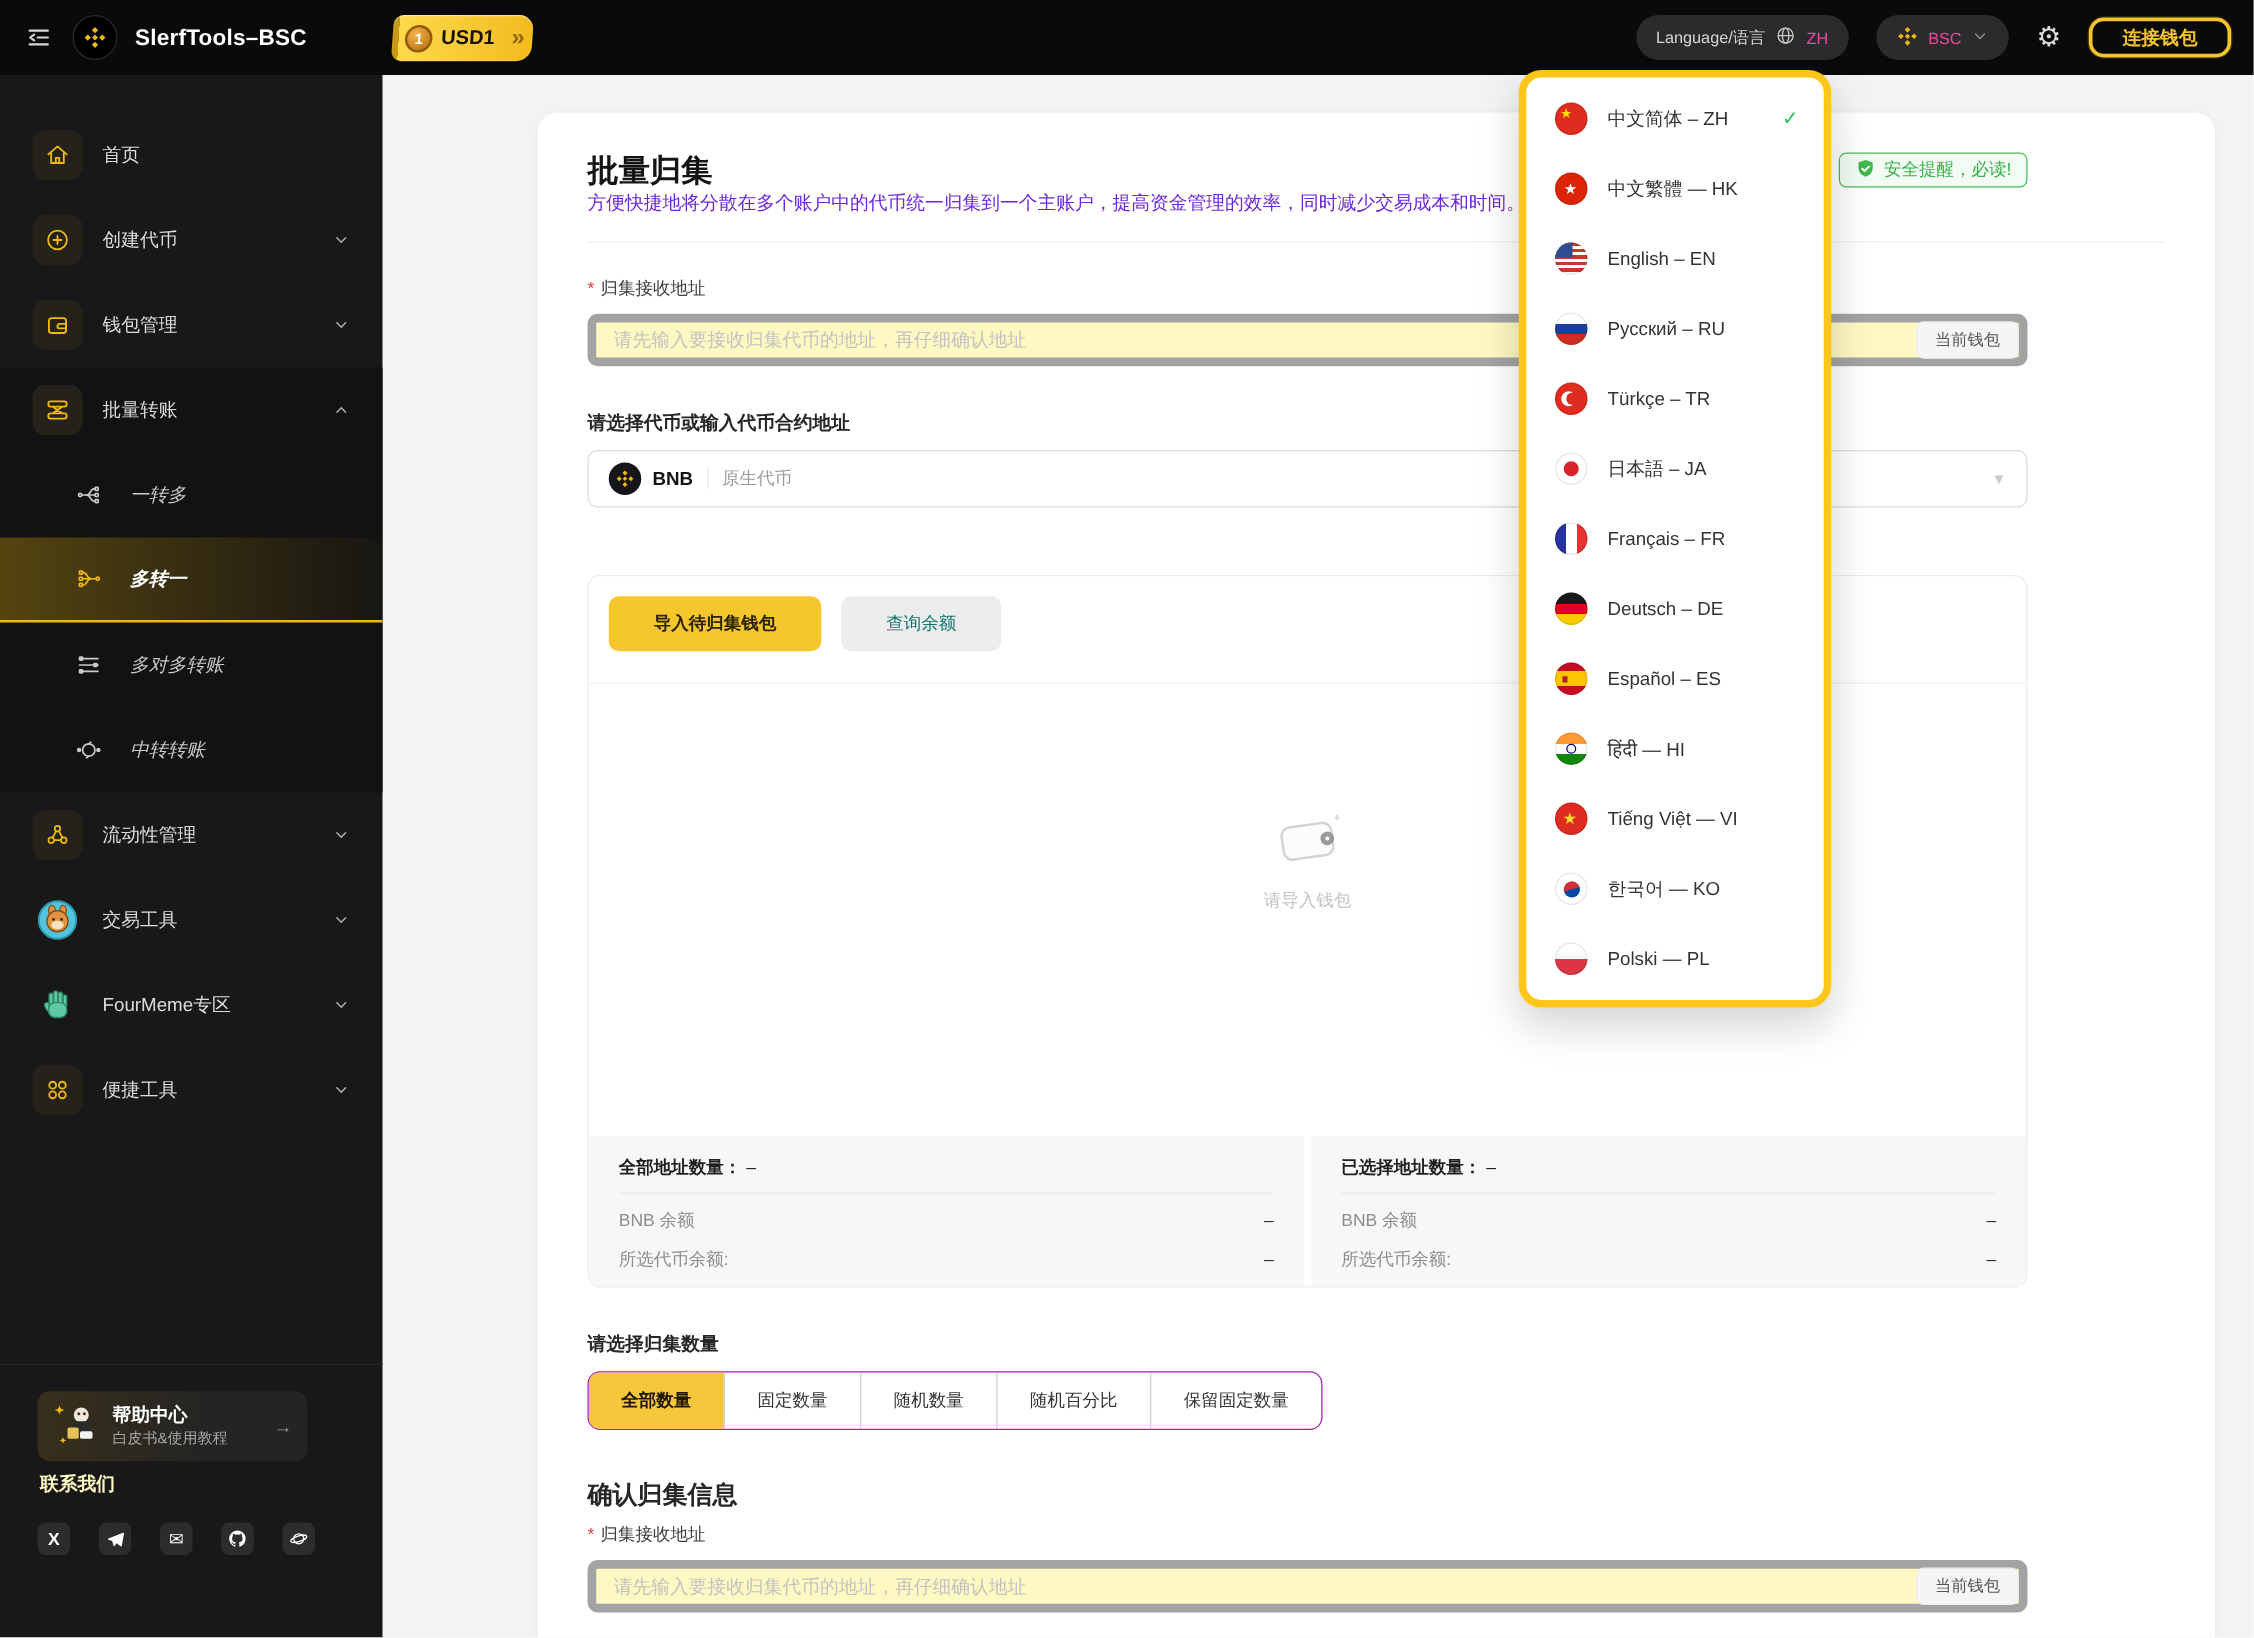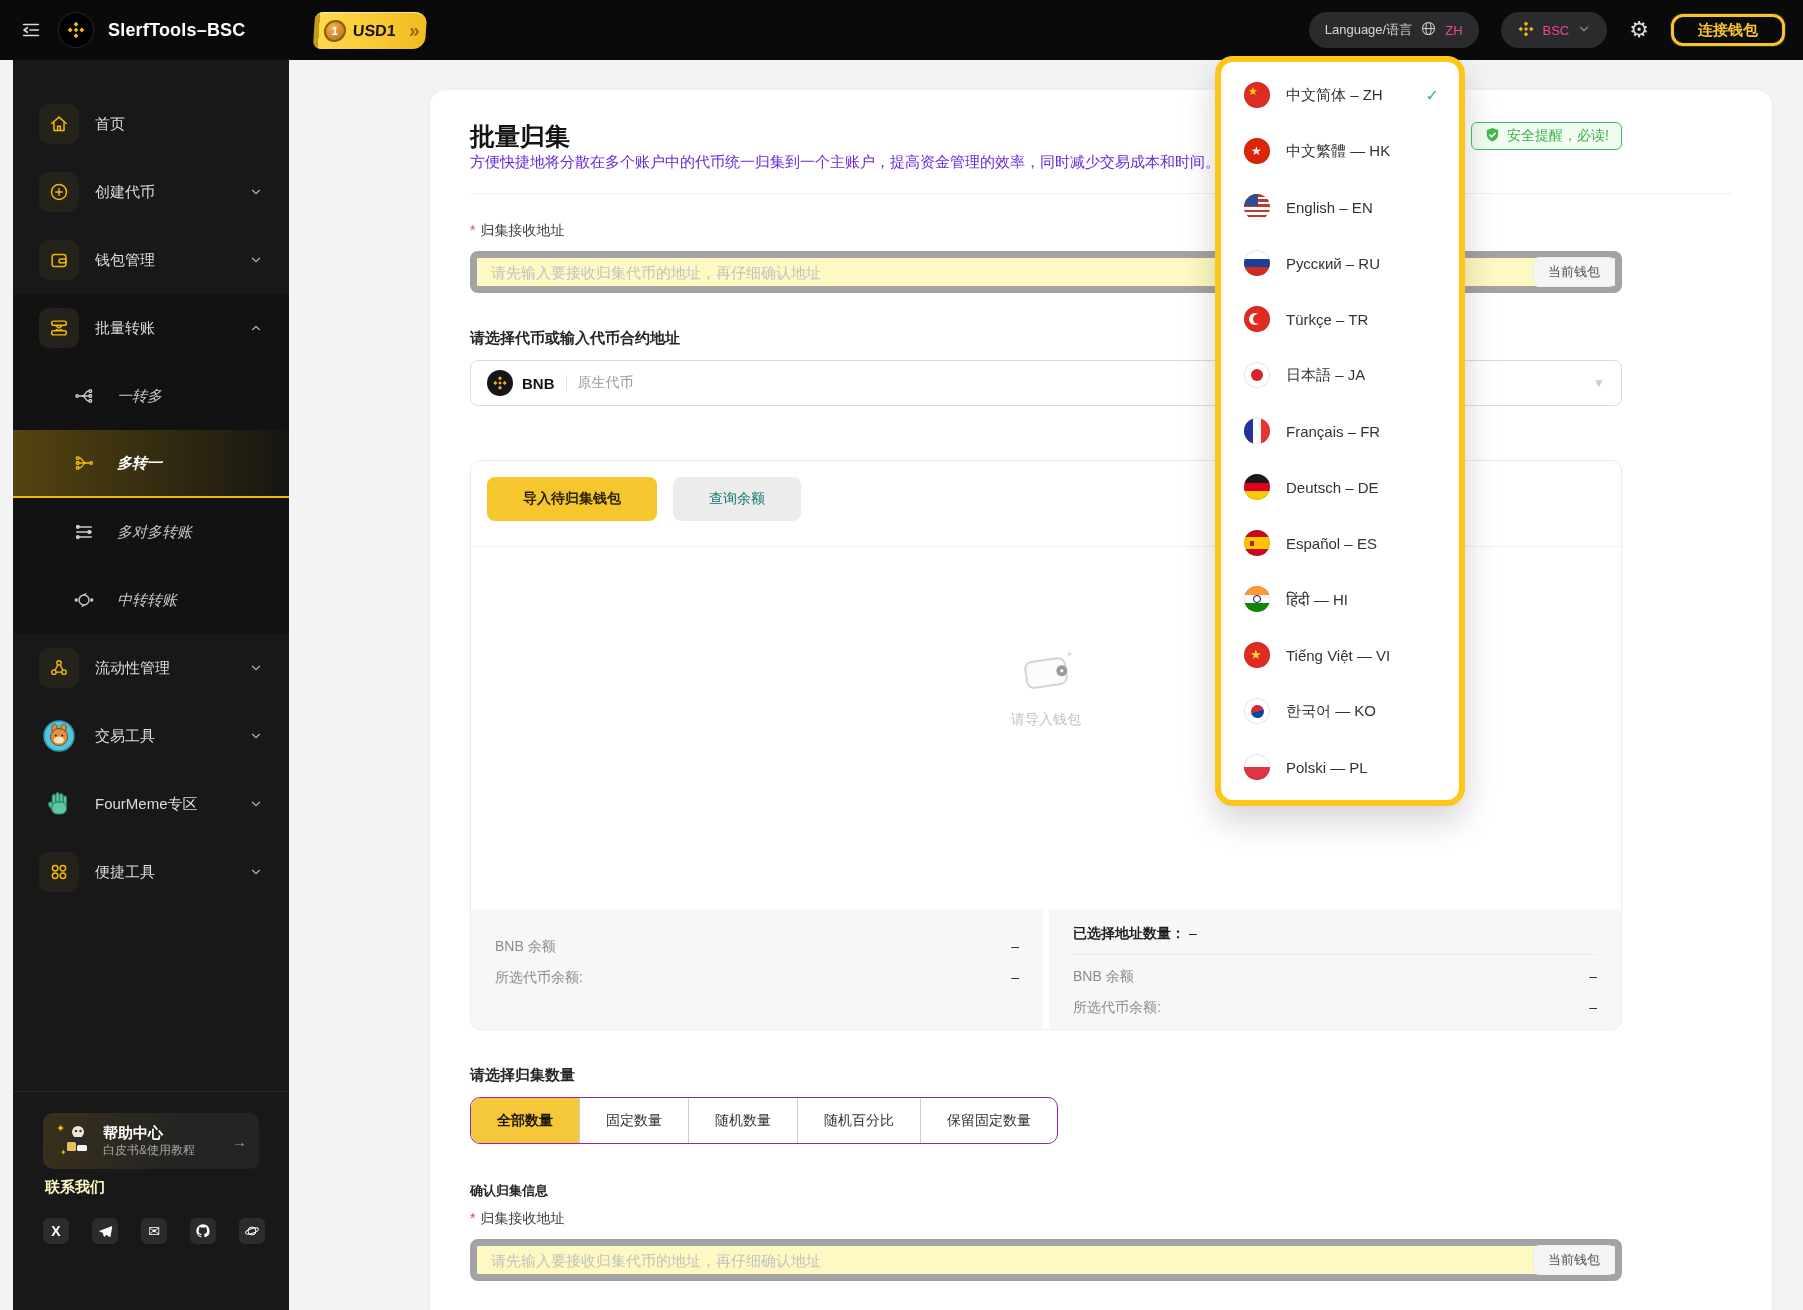--- a/index.html
+++ b/index.html
@@ -28,21 +28,21 @@
   .tb-right { display:flex; align-items:center; gap:22px; }
   .pill { height:36px; background:#2b2b2e; border-radius:18px; display:flex; align-items:center;
           gap:8px; padding:0 16px; color:#d6d6d6; font-size:13px; cursor:pointer; }
   .pill .code { color:#ec4899; }
   .gear-wrap { color:#dcdcdc; font-size:22px; line-height:1; cursor:pointer; }
   .connect-btn { height:32px; padding:0 24px; background:transparent; border:3px solid #f6c42d; border-radius:12px;
                  color:#f6c42d; font-size:15px; font-weight:700; cursor:pointer;
                  box-shadow:0 0 0 1px rgba(246,196,45,.18); font-family:inherit; }
 
   
-  .sidebar { position:absolute; top:60px; left:13px; bottom:0; width:276px; background:#181818; z-index:20; }
+  .sidebar { position:absolute; top:60px; left:0; bottom:0; width:306px; background:#181818; z-index:20; }
   .nav { padding-top:30px; }
   .nav-row { height:68px; display:flex; align-items:center; padding:0 26px; cursor:pointer; position:relative; }
   .tile { width:40px; height:40px; border-radius:10px; background:#24221a; margin-right:16px; flex:0 0 40px;
           display:flex; align-items:center; justify-content:center; }
   .free-ic { width:40px; margin-right:16px; display:flex; align-items:center; justify-content:center; flex:0 0 40px; }
   .nav-label { font-size:15px; color:#dcdcdc; }
   .chev { margin-left:auto; color:#b3b3b3; display:flex; }
   .group { background:#121212; }
   .sub-row { padding-left:58px;font-style:italic; }
   .sub-row .sub-ic { width:26px; margin-right:20px; display:flex; justify-content:center; color:#c9c9c9; }
@@ -107,21 +107,21 @@
   .stat-half { flex:1; background:#f7f7f8; padding:16px 24px 0; }
   .stat-title { font-size:14px; color:#1f1f1f; font-weight:700; padding-bottom:11px; border-bottom:1px solid #eaeaea; }
   .stat-title .stat-val { font-weight:400; margin-left:4px; }
   .stat-row { display:flex; justify-content:space-between; margin-top:13px; font-size:14px; color:#8c8c8c; }
   .stat-row .v { color:#333; }
 
   .tabs { margin-top:12px; display:inline-flex; border:1px solid #a21caf; border-radius:10px; overflow:hidden; background:#fff; }
   .tab { padding:0 26px; line-height:45px; font-size:14px; color:#333; border-left:1px solid #cfcfcf; cursor:pointer; }
   .tab:first-child { border-left:none; }
   .tab.selected { background:#f5c73b; font-weight:700; color:#1d1603; }
-  .confirm-title { margin-top:38px; font-size:13px; color:#262626; font-weight:700; }
+  .confirm-title { margin-top:38px; font-size:20px; color:#262626; font-weight:700; }
   .confirm-label { margin-top:10px; font-size:14px; color:#404040; }
 
   
   .lang-menu { position:absolute; left:1215px; top:56px; width:250px; background:#fff; border:6px solid #ffc61a;
                border-radius:18px; padding:5px 0; z-index:40; box-shadow:0 14px 34px rgba(0,0,0,.18); }
   .lang-item { height:56px; display:flex; align-items:center; gap:16px; padding:0 20px 0 23px;
                font-size:15px; color:#333; cursor:pointer; }
   .lang-check { margin-left:auto; color:#2fc162; font-weight:700; font-size:16px; }
   .flag { width:26px; height:26px; border-radius:50%; position:relative; overflow:hidden; flex:0 0 26px;
           box-shadow:inset 0 0 0 1px rgba(0,0,0,.10); }
@@ -494,20 +494,23 @@
                 <circle cx="45" cy="24" r="1.6" fill="#fff"></circle>
               </g>
               <path d="M51 5h3M52.5 3.5v3" stroke="#d9d9d9" stroke-width="1.4" stroke-linecap="round"></path>
             </svg>
         </span>
         <div class="empty-text">请导入钱包</div>
       </div>
 
       <div class="stats">
         <div class="stat-half">
+          <div class="stat-title">
+            <span>全部地址数量：</span><span class="stat-val">–</span>
+          </div>
           <div class="stat-row">
             <span>BNB 余额</span>
               <span class="v">–</span>
           </div>
           <div class="stat-row">
             <span>所选代币余额:</span>
               <span class="v">–</span>
           </div>
         </div>
         <div class="stat-half">

